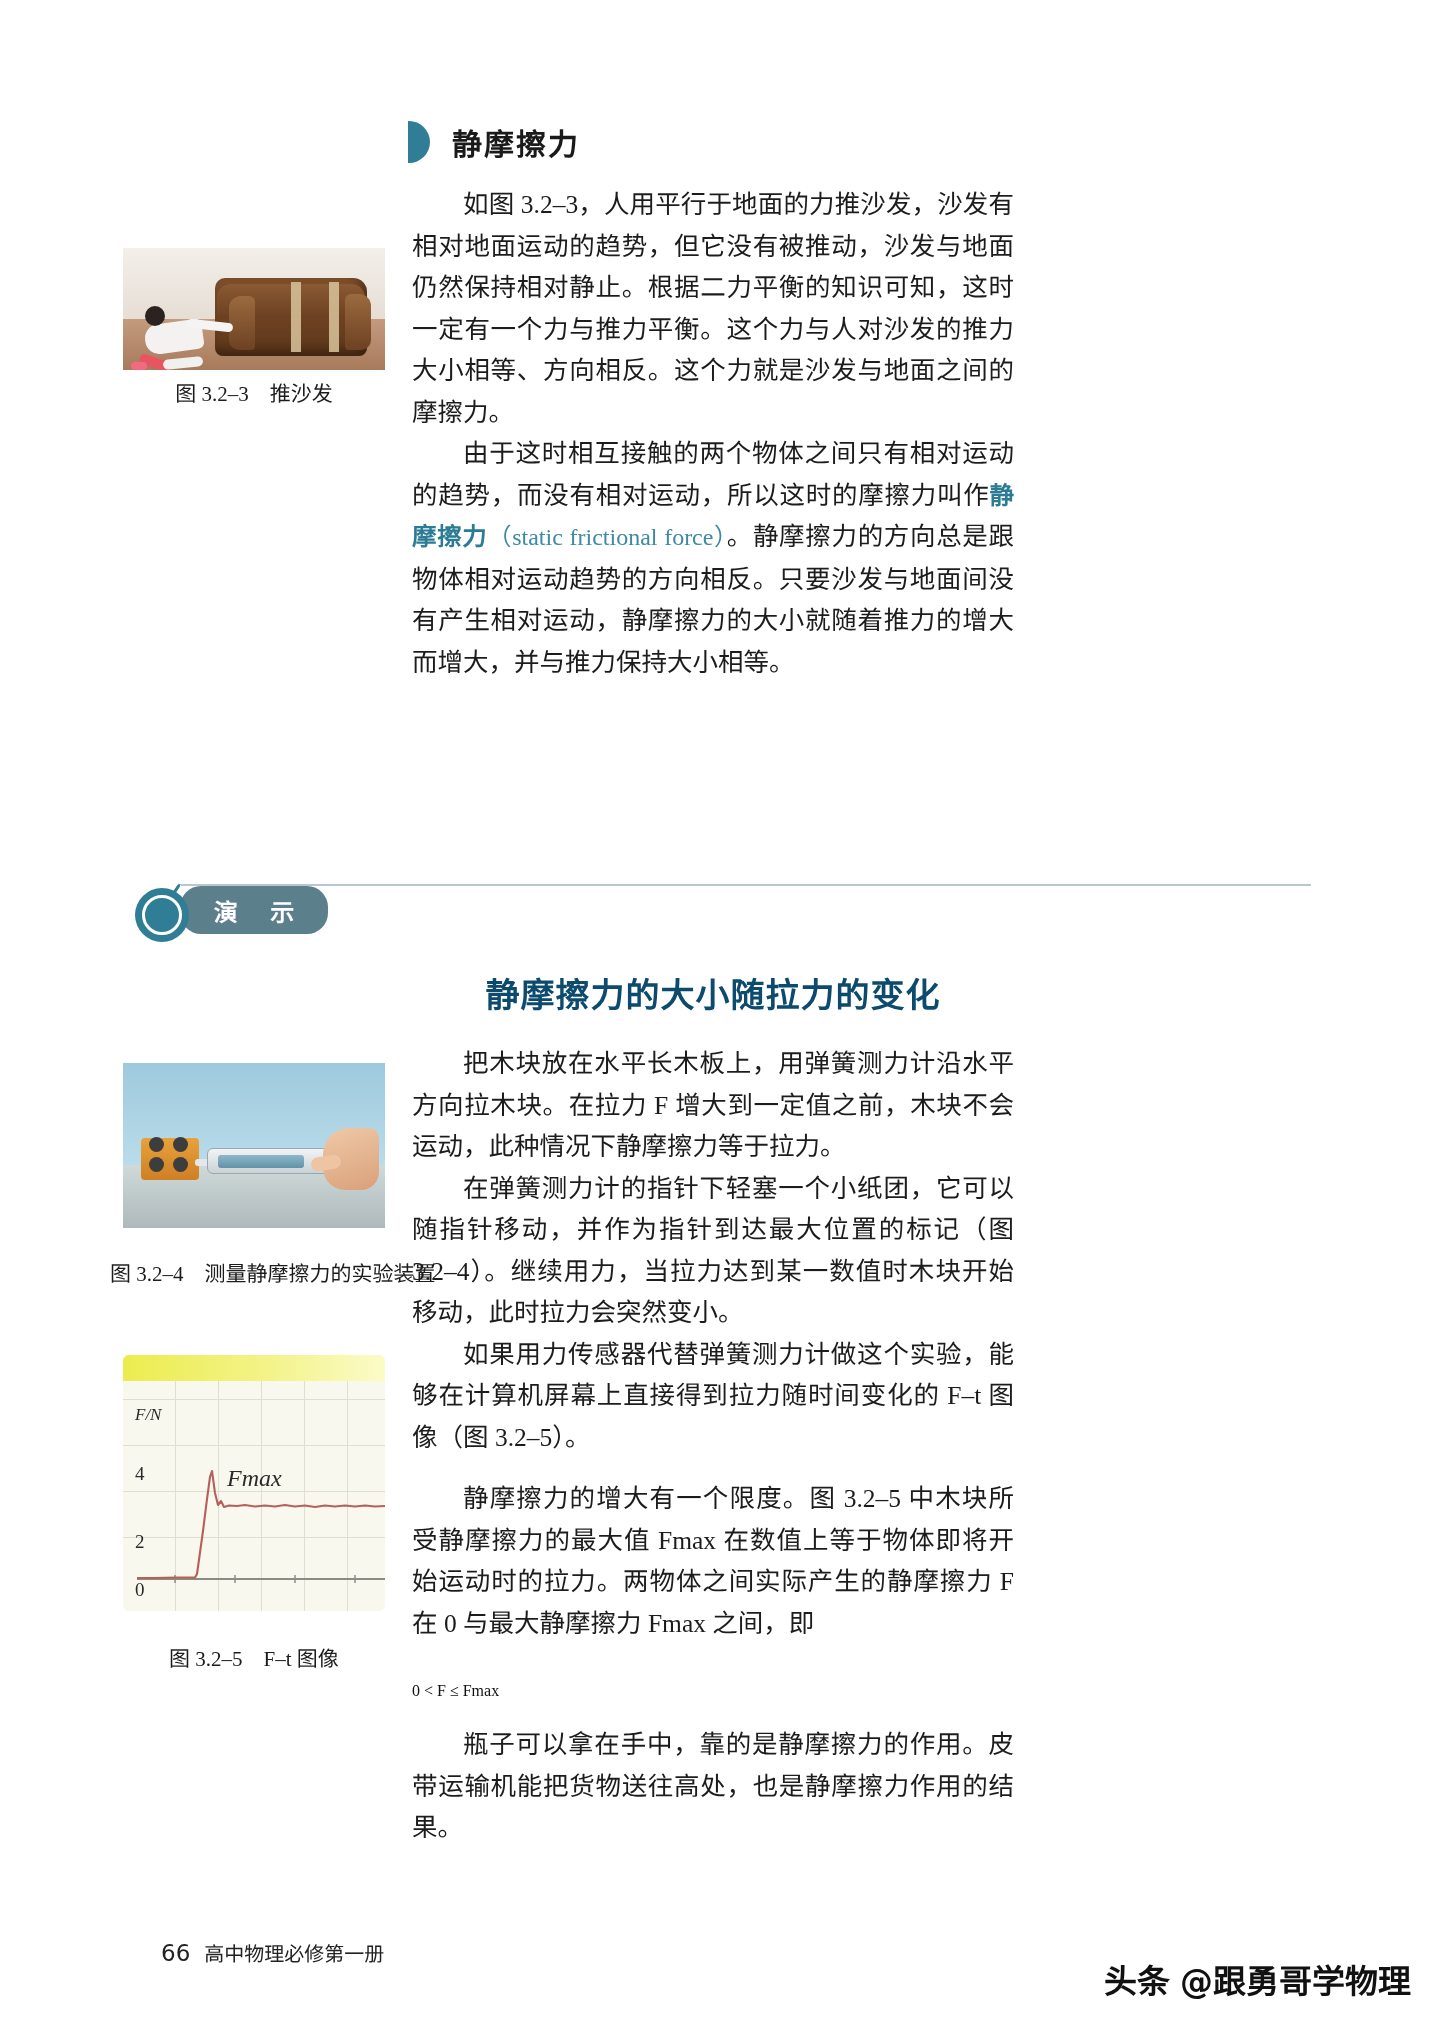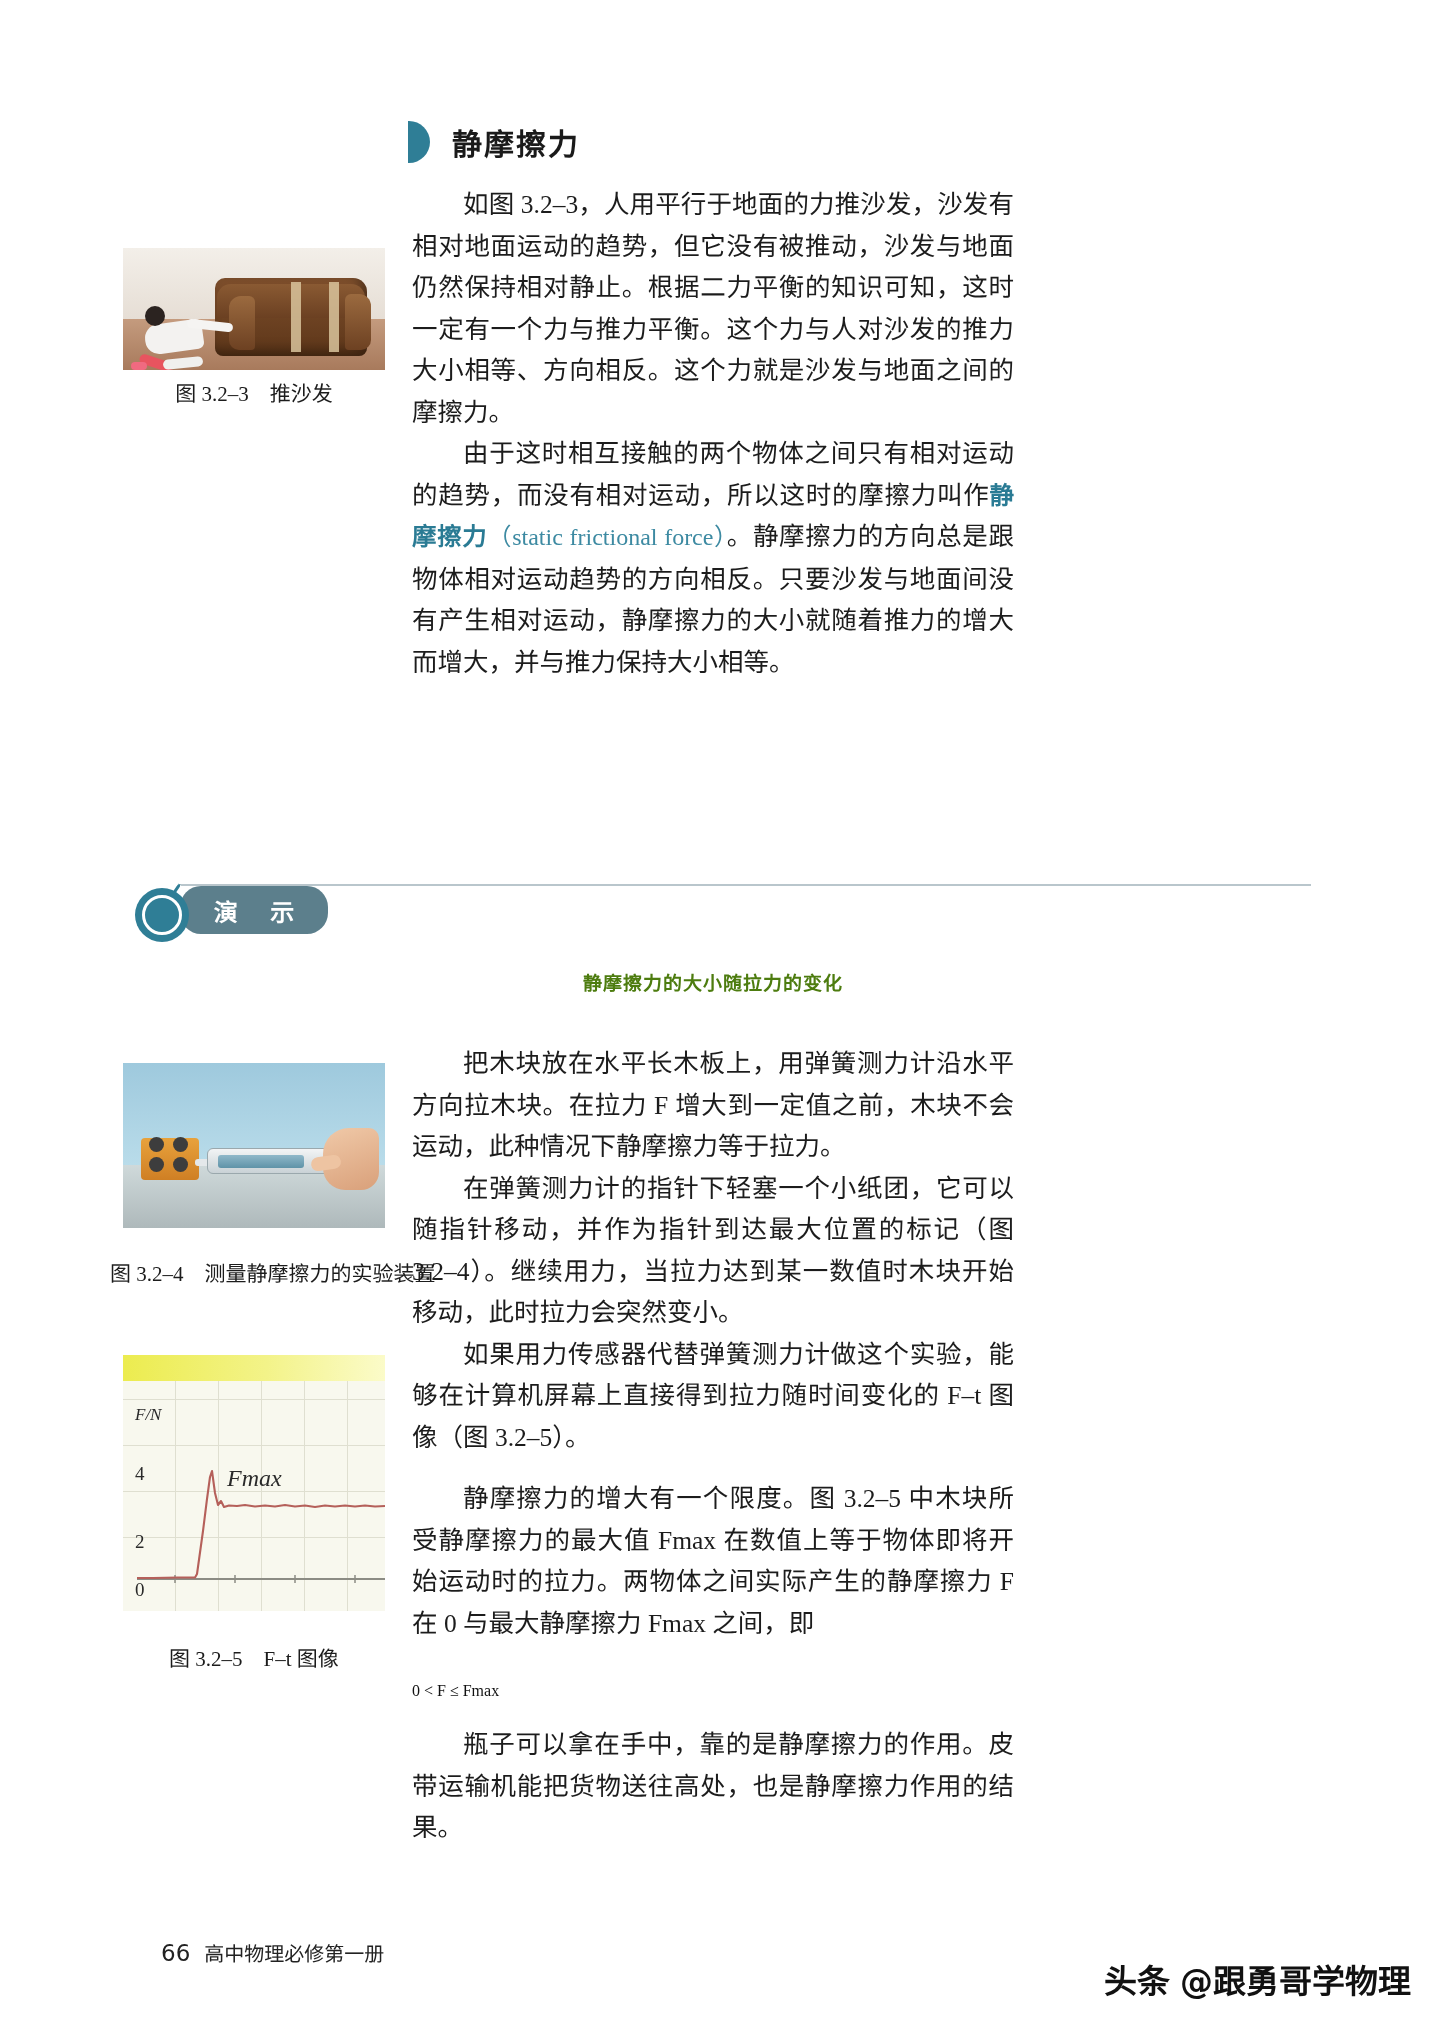--- a/index.html
+++ b/index.html
@@ -170,21 +170,21 @@
     border-left:2px solid #fff; border-right:2px solid #fff;
   }
 
   
   .demo-title {
     position: absolute;
     left: 412px; top: 968px;
     width: 602px;
     text-align: center;
     font-family: "DejaVu Sans", "Liberation Sans", sans-serif;
-    font-size: 19px; font-weight: 700; color: #4d7c0f;
+    font-size: 34px; font-weight: 700; color: #0c4a6e;
     letter-spacing: 1px;
   }
 
   
   .col-demo {
     position: absolute;
     left: 412px; top: 1043px;
     width: 602px;
   }
 
@@ -226,20 +226,21 @@
   .app-finger {
     position:absolute; right:44px; bottom:58px; width:30px; height:14px;
     background:#eec4a2; border-radius:8px; transform:rotate(-8deg);
   }
 
   
   .fig-graph {
     position:absolute; left:123px; top:1355px;
     width:262px; height:256px; overflow:hidden;
     background:#f7f7ec;
+    border-radius:6px;
   }
   .g-yellow {
     position:absolute; left:0; top:0; width:100%; height:26px;
     background:linear-gradient(90deg,#ecec4f,#f3f389 55%,#fbfbc9);
   }
   .g-plot {
     position:absolute; left:0; top:26px; right:0; bottom:0;
     background:#f8f8ee;
   }
   .g-grid-v, .g-grid-h {

